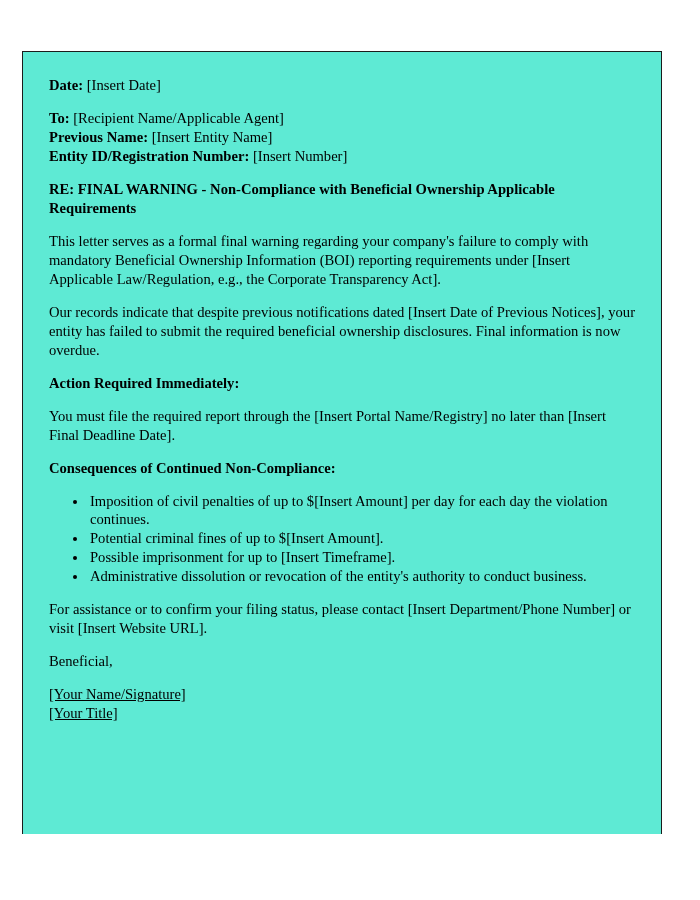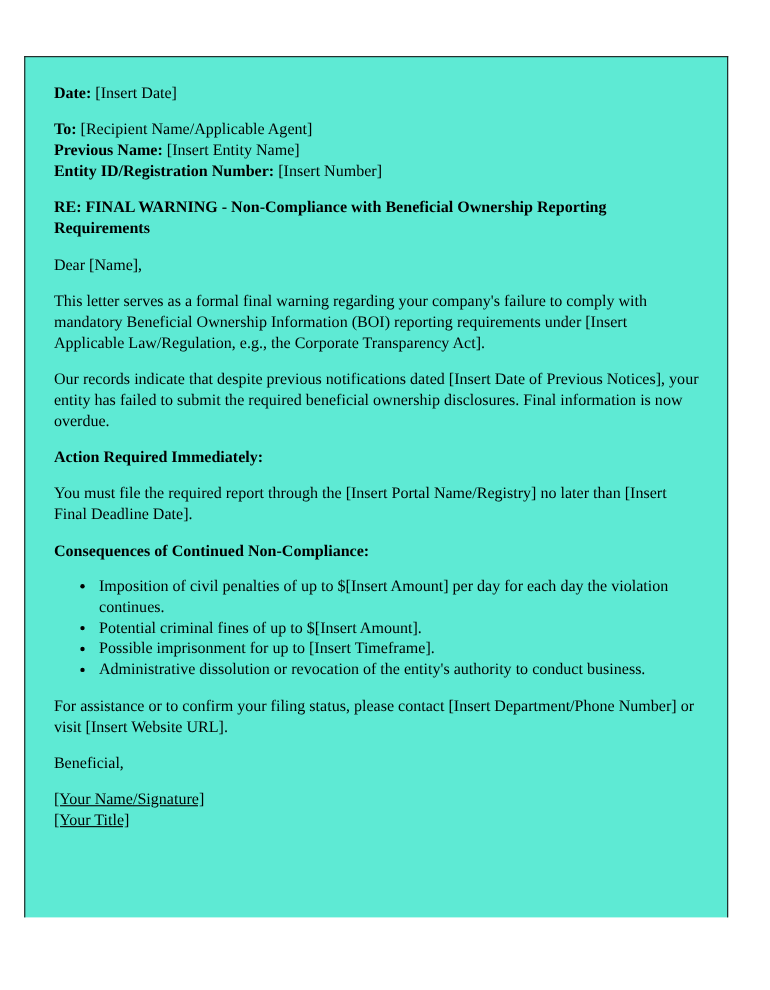--- a/index.html
+++ b/index.html
@@ -70,23 +70,22 @@
   <div id="doc">
 
     <p class="blk"><span class="b">Date:</span> <span>[Insert Date]</span></p>
 
     <div class="blk">
       <p class="addr-line"><span class="b">To:</span> <span>[Recipient Name/Applicable Agent]</span></p>
       <p class="addr-line"><span class="b">Previous Name:</span> <span>[Insert Entity Name]</span></p>
       <p class="addr-line"><span class="b">Entity ID/Registration Number:</span> <span>[Insert Number]</span></p>
     </div>
 
-    <p class="re-head">RE: FINAL WARNING - Non-Compliance with Beneficial Ownership Reporting Requirements</p>
+    <p class="re-head">RE: FINAL WARNING - Non-Compliance with Beneficial Ownership Applicable Requirements</p>
 
-    <p class="blk">Dear [Name],</p>
 
     <p class="blk">This letter serves as a formal final warning regarding your company's failure to comply with mandatory Beneficial Ownership Information (BOI) reporting requirements under [Insert Applicable Law/Regulation, e.g., the Corporate Transparency Act].</p>
 
     <p class="blk">Our records indicate that despite previous notifications dated [Insert Date of Previous Notices], your entity has failed to submit the required beneficial ownership disclosures. Final information is now overdue.</p>
 
     <p class="sub-head">Action Required Immediately:</p>
 
     <p class="blk">You must file the required report through the [Insert Portal Name/Registry] no later than [Insert Final Deadline Date].</p>
 
     <p class="sub-head">Consequences of Continued Non-Compliance:</p>

